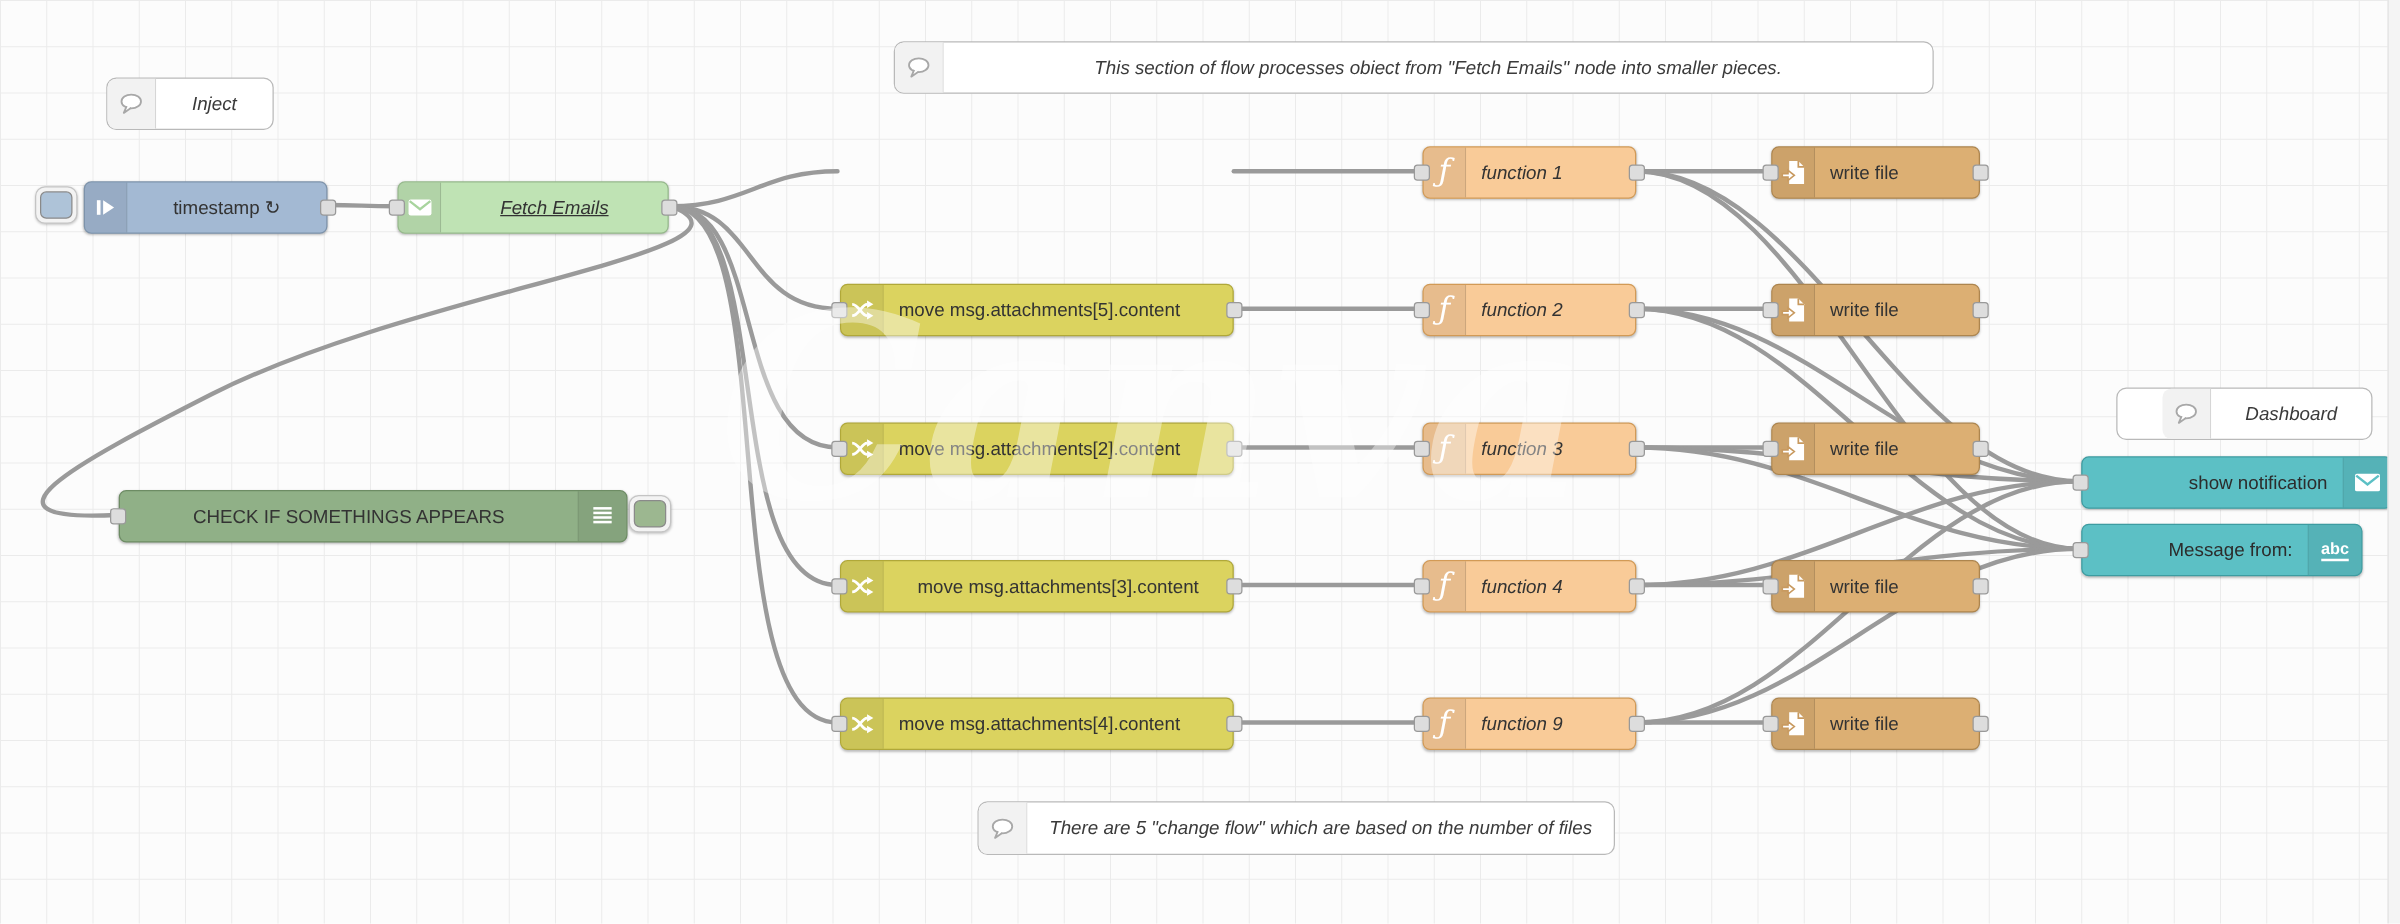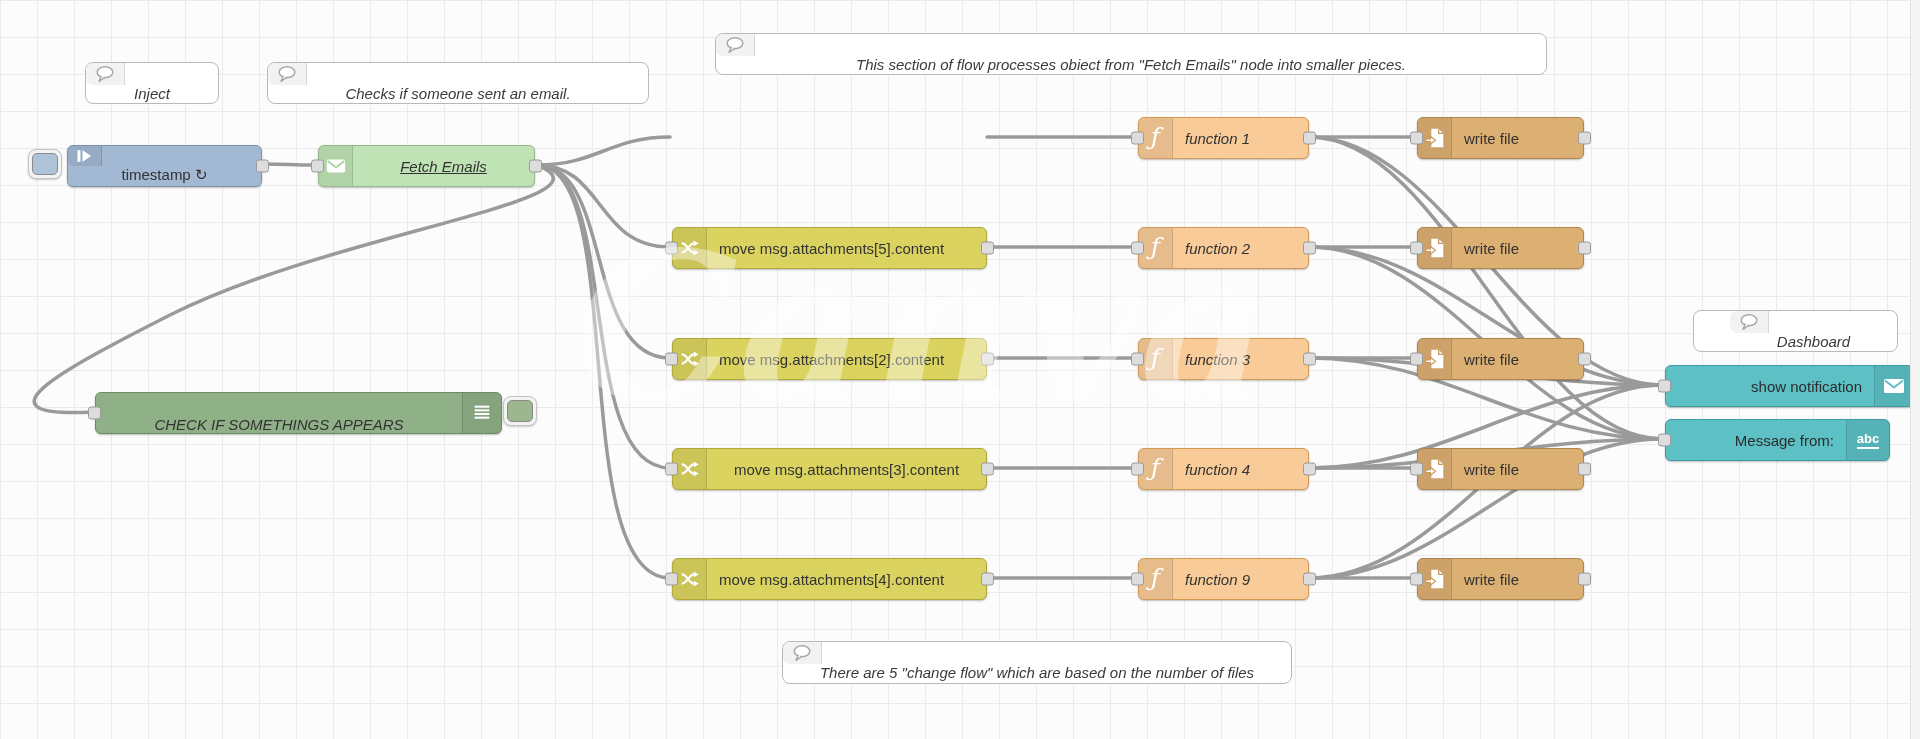--- a/index.html
+++ b/index.html
@@ -26,22 +26,22 @@
         border-radius:3px;top:50%;transform:translateY(-50%);z-index:11;box-sizing:border-box;}
   .port.in{left:-8px}.port.out{right:-8px}
   
   .n-inject{background:#a3b9d3;border-color:#7d93ab;}
   .n-fetch{background:#bfe3b4;border-color:#96b98c;font-style:italic;}
   .n-change{background:#dbd35f;border-color:#b0a839;}
   .n-func{background:#f9cb98;border-color:#d29a56;font-style:italic;}
   .n-write{background:#dcaf73;border-color:#ad854e;}
   .n-teal{background:#5cc0c5;border-color:#3d9ca1;color:#2c2c2c;}
   .n-teal .lbl{text-align:right;}
-  .n-check{background:#90b087;border-color:#6d8c64;font-style:italic;justify-content:center;align-items:flex-end;}
-  .n-comment{background:#fff;border-color:#b9b9b9;border-radius:8px;font-style:italic;color:#3a3a3a;box-shadow:none;flex-direction:column;}
+  .n-check{background:#90b087;border-color:#6d8c64;justify-content:center;}
+  .n-comment{background:#fff;border-color:#b9b9b9;border-radius:8px;font-style:italic;color:#3a3a3a;box-shadow:none;}
   .n-comment .icon-box{background:#f2f2f2;border-right:1px solid #d6d6d6;width:38px;border-radius:7px 0 0 7px;}
   .n-comment .lbl{text-align:center;}
   .btn-housing{position:absolute;z-index:9;background:#f3f3f3;border:1px solid #c4c4c4;border-radius:8px;padding:3px;box-shadow:0 1px 2px rgba(0,0,0,.2);}
   .btn{width:26px;height:22px;border-radius:5px;border:1.5px solid #8a8a8a;box-sizing:border-box;}
   .btn-inject{background:#aec3d8;}
   .btn-check{background:#9cb790;}
   .f-glyph{font-family:"DejaVu Serif",serif;font-style:italic;font-size:25px;color:#fff;line-height:1;padding-bottom:3px;}
   .abc-glyph{font-weight:bold;font-size:13px;color:#fff;border-bottom:2px solid #fff;line-height:1.2;font-style:normal;}
   #watermark{
     position:absolute;left:575px;top:225px;z-index:50;pointer-events:none;
@@ -89,64 +89,55 @@
   <div class="node n-comment" style="left:85px;top:62px;width:132px;height:40px;">
     <span class="icon-box">
       <svg width="22" height="22" viewBox="0 0 24 24">
           <ellipse cx="12" cy="10" rx="8.5" ry="6" fill="#fff" stroke="#a8a8a8" stroke-width="1.6"></ellipse>
           <path d="M8 14 L5.5 20 L12 15.5" fill="#fff" stroke="#a8a8a8" stroke-width="1.6" stroke-linejoin="round"></path>
         </svg>
     </span>
     <span class="lbl">Inject</span>
   </div>
 
-  <div class="node n-comment" style="left:267px;top:62px;width:380px;height:40px;">
+
+  <div class="node n-comment" style="left:715px;top:33px;width:830px;height:40px;">
     <span class="icon-box">
       <svg width="22" height="22" viewBox="0 0 24 24">
           <ellipse cx="12" cy="10" rx="8.5" ry="6" fill="#fff" stroke="#a8a8a8" stroke-width="1.6"></ellipse>
           <path d="M8 14 L5.5 20 L12 15.5" fill="#fff" stroke="#a8a8a8" stroke-width="1.6" stroke-linejoin="round"></path>
         </svg>
     </span>
-    <span class="lbl">Checks if someone sent an email.</span>
-  </div>
-
-  <div class="node n-comment" style="left:715px;top:33px;width:830px;height:40px;">
+    <span class="lbl">This section of flow processes obiect from "Fetch Emails" node into smaller pieces.</span>
+  </div>
+
+  <div class="node n-comment" style="left:1693px;top:310px;width:167px;height:40px;padding-left:36px;">
     <span class="icon-box">
       <svg width="22" height="22" viewBox="0 0 24 24">
           <ellipse cx="12" cy="10" rx="8.5" ry="6" fill="#fff" stroke="#a8a8a8" stroke-width="1.6"></ellipse>
           <path d="M8 14 L5.5 20 L12 15.5" fill="#fff" stroke="#a8a8a8" stroke-width="1.6" stroke-linejoin="round"></path>
         </svg>
     </span>
-    <span class="lbl">This section of flow processes obiect from "Fetch Emails" node into smaller pieces.</span>
-  </div>
-
-  <div class="node n-comment" style="left:1693px;top:310px;width:167px;height:40px;padding-left:36px;">
+    <span class="lbl">Dashboard</span>
+  </div>
+
+  <div class="node n-comment" style="left:782px;top:641px;width:508px;height:41px;">
     <span class="icon-box">
       <svg width="22" height="22" viewBox="0 0 24 24">
           <ellipse cx="12" cy="10" rx="8.5" ry="6" fill="#fff" stroke="#a8a8a8" stroke-width="1.6"></ellipse>
           <path d="M8 14 L5.5 20 L12 15.5" fill="#fff" stroke="#a8a8a8" stroke-width="1.6" stroke-linejoin="round"></path>
         </svg>
     </span>
-    <span class="lbl">Dashboard</span>
-  </div>
-
-  <div class="node n-comment" style="left:782px;top:641px;width:508px;height:41px;">
-    <span class="icon-box">
-      <svg width="22" height="22" viewBox="0 0 24 24">
-          <ellipse cx="12" cy="10" rx="8.5" ry="6" fill="#fff" stroke="#a8a8a8" stroke-width="1.6"></ellipse>
-          <path d="M8 14 L5.5 20 L12 15.5" fill="#fff" stroke="#a8a8a8" stroke-width="1.6" stroke-linejoin="round"></path>
-        </svg>
-    </span>
     <span class="lbl">There are 5 "change flow" which are based on the number of files</span>
   </div>
 
   <div class="btn-housing" style="left:28px;top:149px;">
     <div class="btn btn-inject"></div>
   </div>
-  <div class="node n-inject" style="left:67px;top:145px;width:193px;height:40px;flex-direction:column;">
+  <div class="node n-inject" style="left:67px;top:145px;width:193px;height:40px;">
     <span class="icon-box left">
       <svg width="20" height="20" viewBox="0 0 24 24">
           <rect x="3" y="5" width="3.5" height="14" fill="#fff"></rect>
           <path d="M9 5 L19.5 12 L9 19 Z" fill="#fff"></path>
         </svg>
     </span>
     <span class="lbl ctext">timestamp ↻</span>
     <span class="port out"></span>
   </div>
 

